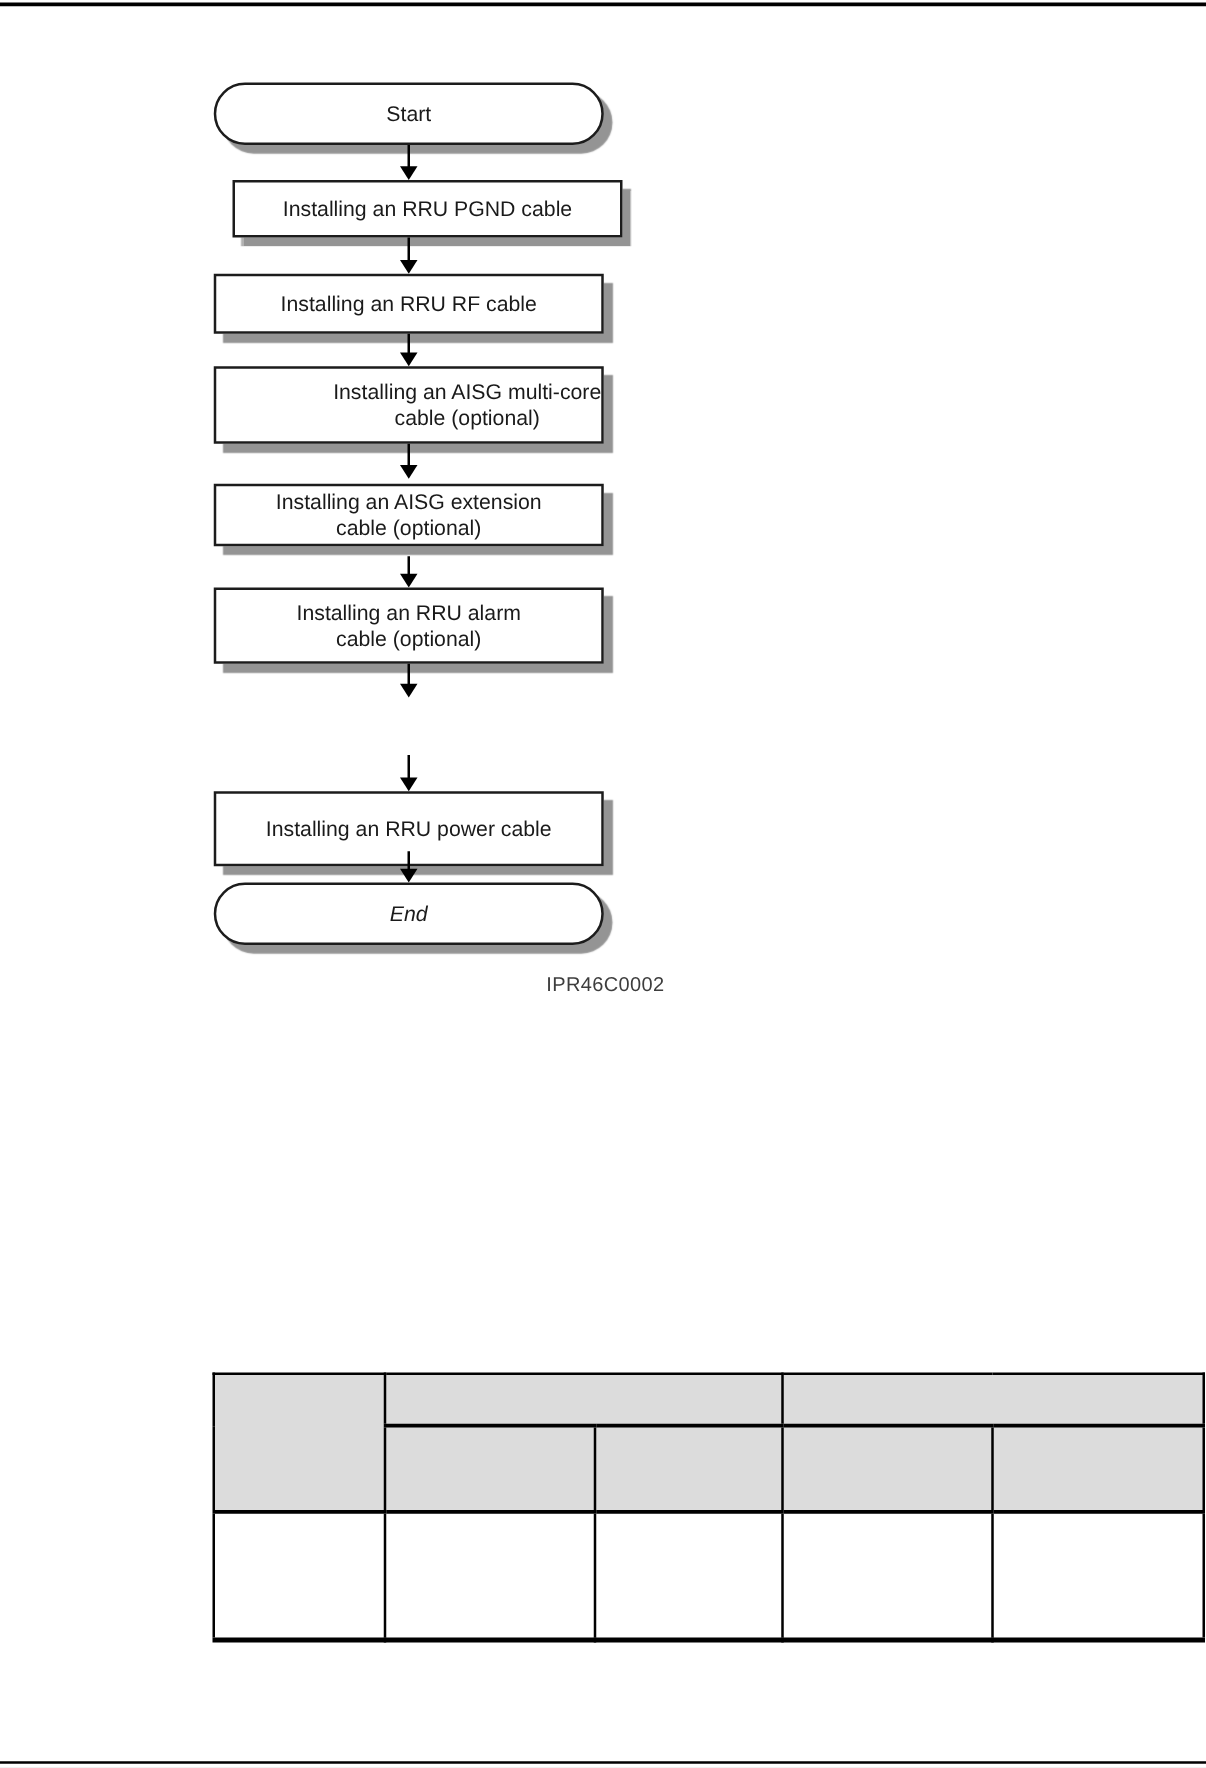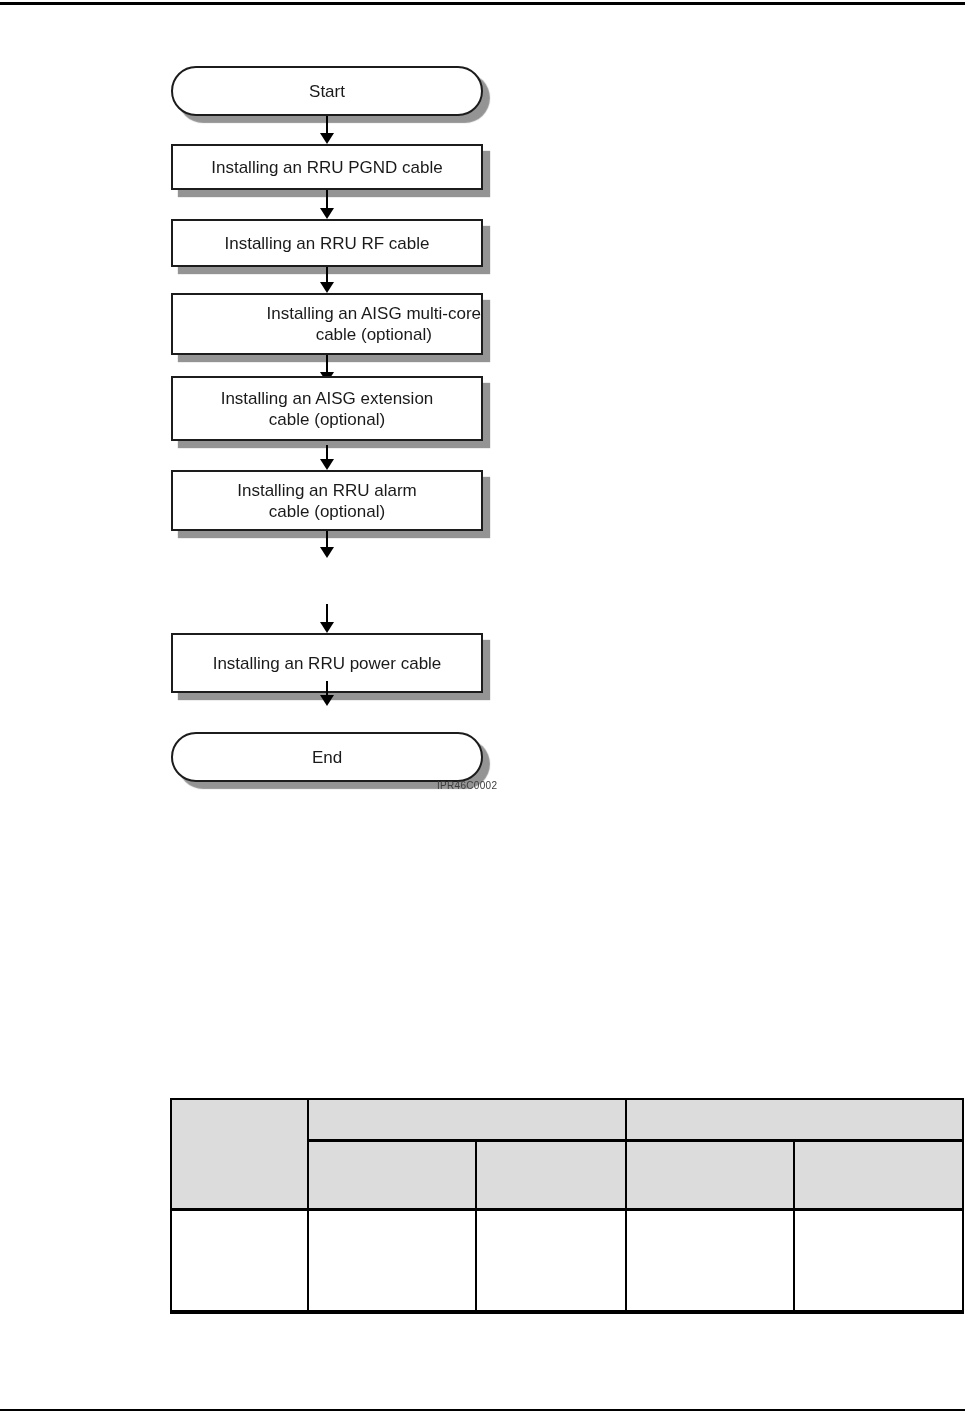--- a/index.html
+++ b/index.html
@@ -47,21 +47,21 @@
     background:var(--line_color);
   }
   .flow-arrow::after{
     content:"";position:absolute;left:0;bottom:0;width:0;height:0;
     border-left:7px solid transparent;border-right:7px solid transparent;
     border-top:11px solid var(--line_color);
   }
 
   .figure-code{
     position:absolute;left:437px;top:780px;width:120px;
-    font-size:10px;letter-spacing:0.3px;
+    font-size:16px;letter-spacing:0.3px;
     color:var(--figure_code_color);
   }
 
   
   .spec-table-wrap{position:absolute;left:170px;top:1098px;}
   table.spec{
     border-collapse:collapse;table-layout:fixed;
     width:792px;
     border:2px solid var(--line_color);
     border-bottom:4px solid var(--line_color);
@@ -85,21 +85,21 @@
   <div class="rule rule-top"></div>
 
   <div class="node terminator" style="top:66px;height:50px;">
     <div class="node-label">
       <span>Start</span>
     </div>
   </div>
 
   <div class="flow-arrow" style="top:116px;height:28px;"></div>
 
-  <div class="node process" style="top:144px;height:46px;">
+  <div class="node process" style="top:144px;height:46px;margin-left:15px;">
     <div class="node-label">
       <span>Installing an RRU PGND cable</span>
       <span></span>
     </div>
   </div>
 
   <div class="flow-arrow" style="top:190px;height:29px;"></div>
 
   <div class="node process" style="top:219px;height:48px;">
     <div class="node-label">
@@ -112,21 +112,21 @@
 
   <div class="node process" style="top:293px;height:62px;justify-content:flex-end;">
     <div class="node-label">
       <span>Installing an AISG multi-core</span>
       <span>cable (optional)</span>
     </div>
   </div>
 
   <div class="flow-arrow" style="top:355px;height:28px;"></div>
 
-  <div class="node process" style="top:376px;height:65px;">
+  <div class="node process" style="top:387px;height:50px;">
     <div class="node-label">
       <span>Installing an AISG extension</span>
       <span>cable (optional)</span>
     </div>
   </div>
 
   <div class="flow-arrow" style="top:445px;height:25px;"></div>
 
   <div class="node process" style="top:470px;height:61px;">
     <div class="node-label">
@@ -142,21 +142,21 @@
 
   <div class="node process" style="top:633px;height:60px;">
     <div class="node-label">
       <span>Installing an RRU power cable</span>
       <span></span>
     </div>
   </div>
 
   <div class="flow-arrow" style="top:681px;height:25px;"></div>
 
-  <div class="node terminator" style="top:732px;height:50px;">
+  <div class="node terminator" style="top:706px;height:50px;font-style:italic;">
     <div class="node-label">
       <span>End</span>
     </div>
   </div>
 
   <div class="figure-code">IPR46C0002</div>
 
   <div class="spec-table-wrap">
     <table class="spec">
       <colgroup>

